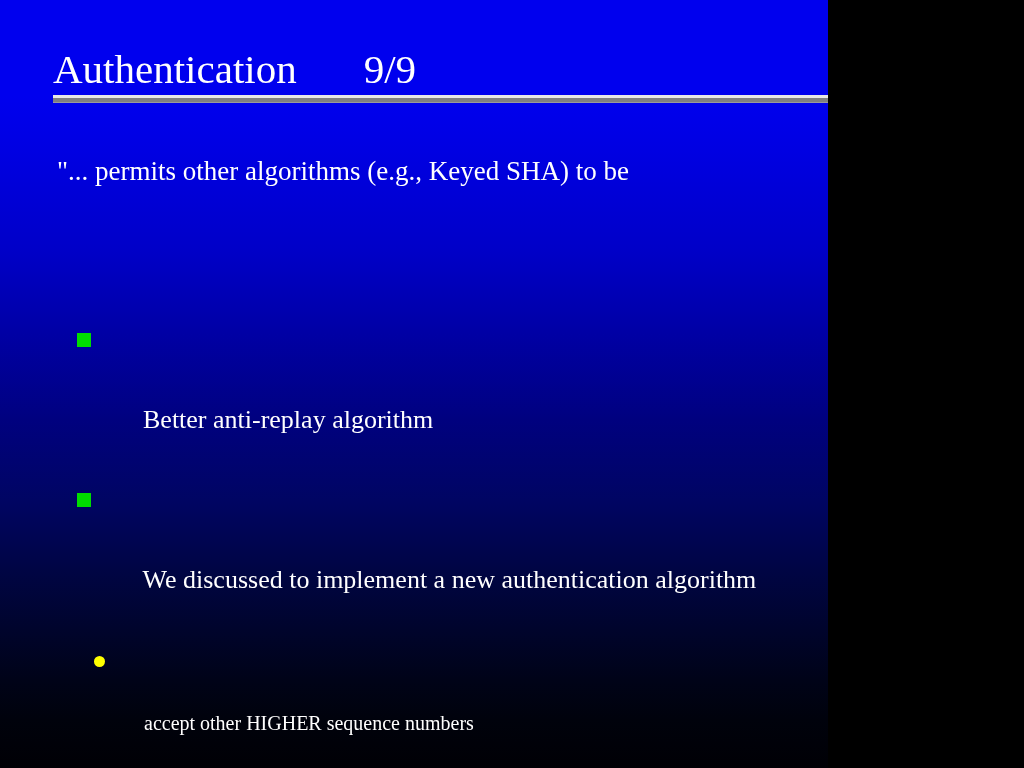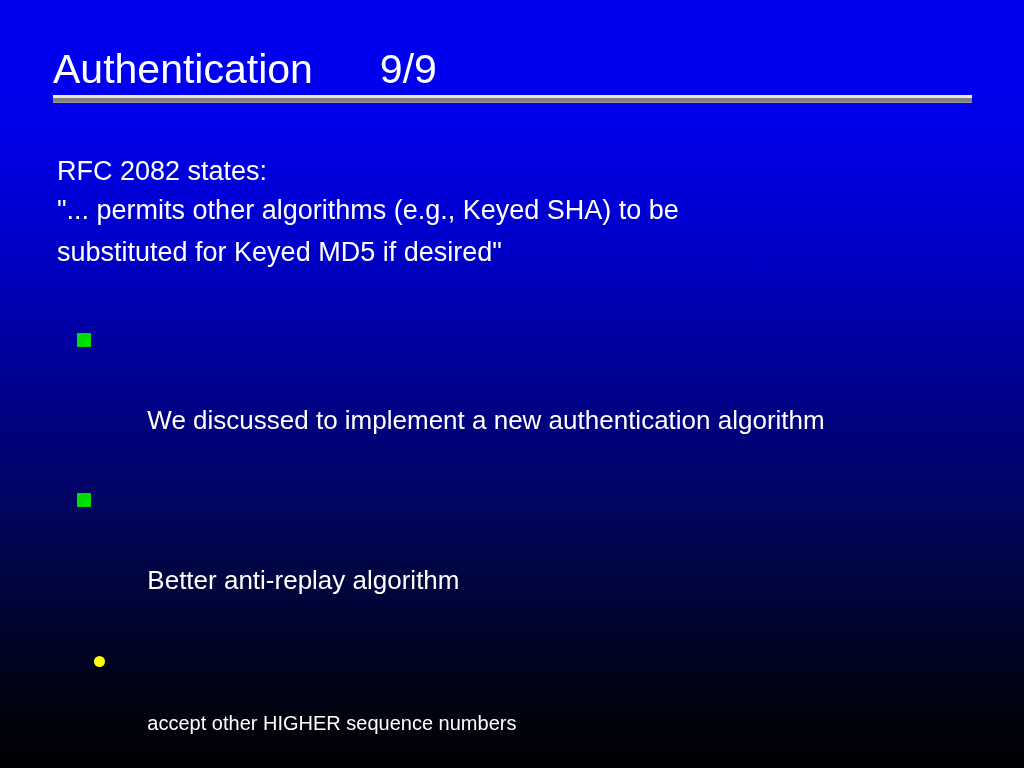--- a/index.html
+++ b/index.html
@@ -7,37 +7,38 @@
     margin: 0;
     padding: 0;
     background: #000;
   }
   body {
     font-family: "Liberation Sans", sans-serif;
   }
 
   #slide {
     position: relative;
-    width: 1024px;
+    width: 828px;
     height: 768px;
     overflow: hidden;
     background: linear-gradient(to bottom,
         #0000ee 0px,
         #0000ee 96px,
         #0000e2 150px,
         #0000c8 250px,
         #0000a6 330px,
         #00017f 420px,
         #000563 500px,
         #000544 570px,
         #00042c 630px,
         #000318 680px,
         #00020c 720px,
         #000005 768px);
     color: #ffffff;
+    font-family: Liberation Serif, serif;
   }
 
   
   #title-block {
     position: absolute;
     left: 53px;
     top: 45px;
     width: 919px;
   }
   .title-row {
@@ -147,35 +148,33 @@
     <div class="title-row"><span class="title-main">Authentication</span><span class="title-page">9/9</span></div>
   </div>
 
   <div id="title-rule">
     <div class="rule-hi"></div>
     <div class="rule-mid"></div>
     <div class="rule-lo"></div>
   </div>
 
   <div id="intro">
-    <div class="intro-line">RFC 2082 states:</div>
     <div class="intro-line">"... permits other algorithms (e.g., Keyed SHA) to be</div>
-    <div class="intro-line wrapped">substituted for Keyed MD5 if desired"</div>
   </div>
 
   <div id="content">
 
     <div class="lvl1">
       <span class="sq"></span>
-      <span>We discussed to implement a new authentication algorithm</span>
+      <span>Better anti-replay algorithm</span>
     </div>
 
     <div class="lvl1">
       <span class="sq"></span>
-      <span>Better anti-replay algorithm</span>
+      <span>We discussed to implement a new authentication algorithm</span>
     </div>
 
     <div class="spacer-6"></div>
 
     <div class="lvl2">
       <span class="dot"></span>
       <span>accept other HIGHER sequence numbers</span>
     </div>
 
   </div>

